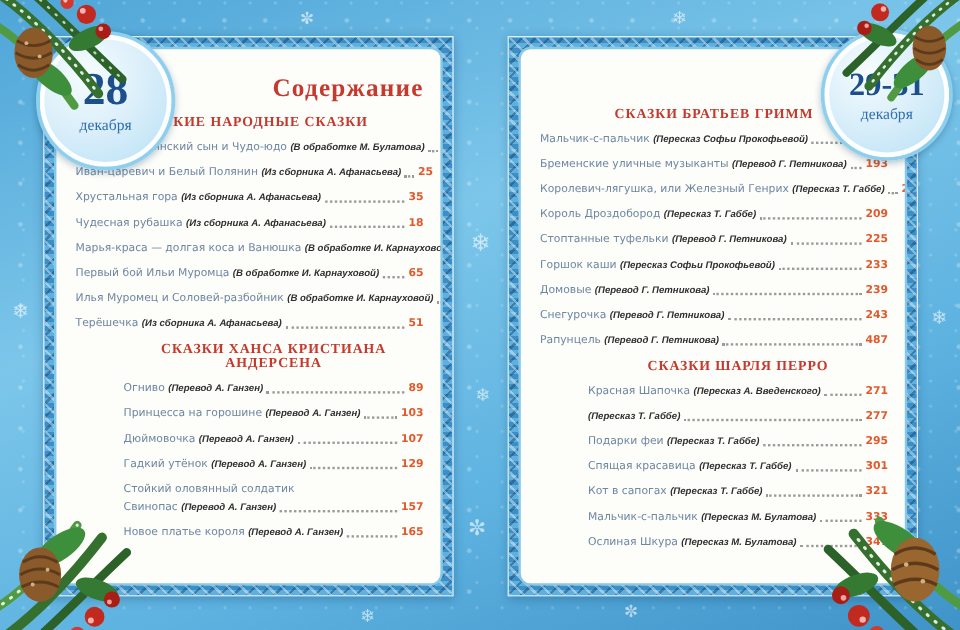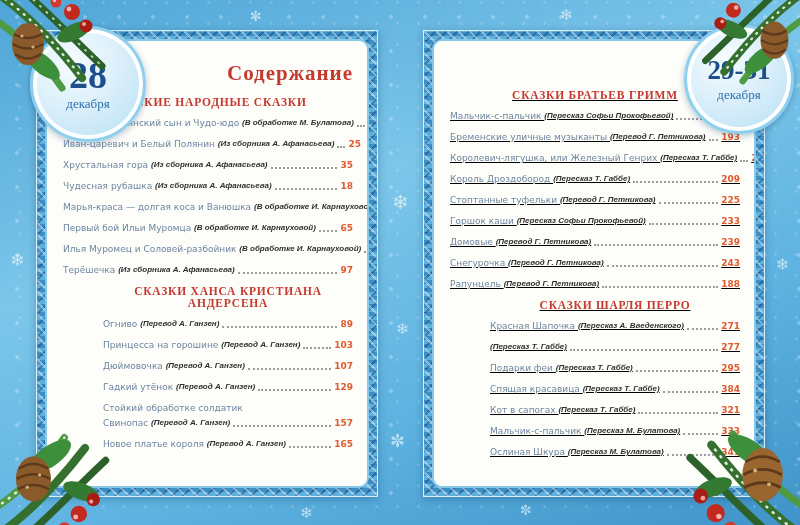--- a/index.html
+++ b/index.html
@@ -21,21 +21,21 @@
   .page{
     position:absolute;top:30px;width:342px;height:467px;
     padding:8px;box-sizing:border-box;border:1px solid #d9f0fa;
     background:
       repeating-linear-gradient(45deg, rgba(255,255,255,.38) 0 2px, rgba(255,255,255,0) 2px 8px),
       repeating-linear-gradient(-45deg, rgba(13,70,125,.45) 0 2px, rgba(13,70,125,0) 2px 8px),
       repeating-linear-gradient(0deg,#5fb0dd 0 4px,#3c8ec4 4px 8px);
     box-shadow:0 2px 8px rgba(10,50,90,.3);
   }
   #left-page{left:36px;}
-  #right-page{left:423px;text-decoration:underline;}
+  #right-page{left:423px;}
   .panel{
     width:100%;height:100%;box-sizing:border-box;background:#fdfdfa;
     border:2px solid #86c8e8;border-radius:10px;
     padding:12px 14px 8px 16px;overflow:hidden;
   }
   
   .contents-title{
     text-align:right;color:#c5392e;font-family:"Liberation Serif",serif;
     font-weight:bold;font-size:21px;letter-spacing:1px;margin:8px 0 10px 0;
   }
@@ -132,21 +132,21 @@
             </div>
             <div class="entry">
               <span class="title">Илья Муромец и Соловей-разбойник&nbsp;</span>
               <span class="attr">(В обработке И. Карнауховой)</span>
               <span class="leader"></span>
             </div>
             <div class="entry">
               <span class="title">Терёшечка&nbsp;</span>
               <span class="attr">(Из сборника А. Афанасьева)</span>
               <span class="leader"></span>
-              <span class="pnum">97</span>
+              <span class="pnum">51</span>
             </div>
           </div>
           <div class="section">
             <div class="heading">СКАЗКИ ХАНСА КРИСТИАНА АНДЕРСЕНА</div>
             <div class="entry">
               <span class="title">Огниво&nbsp;</span>
               <span class="attr">(Перевод А. Ганзен)</span>
               <span class="leader"></span>
               <span class="pnum">89</span>
             </div>
@@ -162,21 +162,21 @@
               <span class="leader"></span>
               <span class="pnum">107</span>
             </div>
             <div class="entry">
               <span class="title">Гадкий утёнок&nbsp;</span>
               <span class="attr">(Перевод А. Ганзен)</span>
               <span class="leader"></span>
               <span class="pnum">129</span>
             </div>
             <div class="entry tl1">
-              <span class="title">Стойкий обработке солдатик</span>
+              <span class="title">Стойкий оловянный солдатик</span>
             </div>
             <div class="entry">
               <span class="title">Свинопас&nbsp;</span>
               <span class="attr">(Перевод А. Ганзен)</span>
               <span class="leader"></span>
               <span class="pnum">157</span>
             </div>
             <div class="entry">
               <span class="title">Новое платье короля&nbsp;</span>
               <span class="attr">(Перевод А. Ганзен)</span>
@@ -238,21 +238,21 @@
             <div class="entry">
               <span class="title">Снегурочка&nbsp;</span>
               <span class="attr">(Перевод Г. Петникова)</span>
               <span class="leader"></span>
               <span class="pnum">243</span>
             </div>
             <div class="entry">
               <span class="title">Рапунцель&nbsp;</span>
               <span class="attr">(Перевод Г. Петникова)</span>
               <span class="leader"></span>
-              <span class="pnum">188</span>
+              <span class="pnum">487</span>
             </div>
           </div>
           <div class="section">
             <div class="heading">СКАЗКИ ШАРЛЯ ПЕРРО</div>
             <div class="entry">
               <span class="title">Красная Шапочка&nbsp;</span>
               <span class="attr">(Пересказ А. Введенского)</span>
               <span class="leader"></span>
               <span class="pnum">271</span>
             </div>
@@ -264,21 +264,21 @@
             <div class="entry">
               <span class="title">Подарки феи&nbsp;</span>
               <span class="attr">(Пересказ Т. Габбе)</span>
               <span class="leader"></span>
               <span class="pnum">295</span>
             </div>
             <div class="entry">
               <span class="title">Спящая красавица&nbsp;</span>
               <span class="attr">(Пересказ Т. Габбе)</span>
               <span class="leader"></span>
-              <span class="pnum">384</span>
+              <span class="pnum">301</span>
             </div>
             <div class="entry">
               <span class="title">Кот в сапогах&nbsp;</span>
               <span class="attr">(Пересказ Т. Габбе)</span>
               <span class="leader"></span>
               <span class="pnum">321</span>
             </div>
             <div class="entry">
               <span class="title">Мальчик-с-пальчик&nbsp;</span>
               <span class="attr">(Пересказ М. Булатова)</span>

